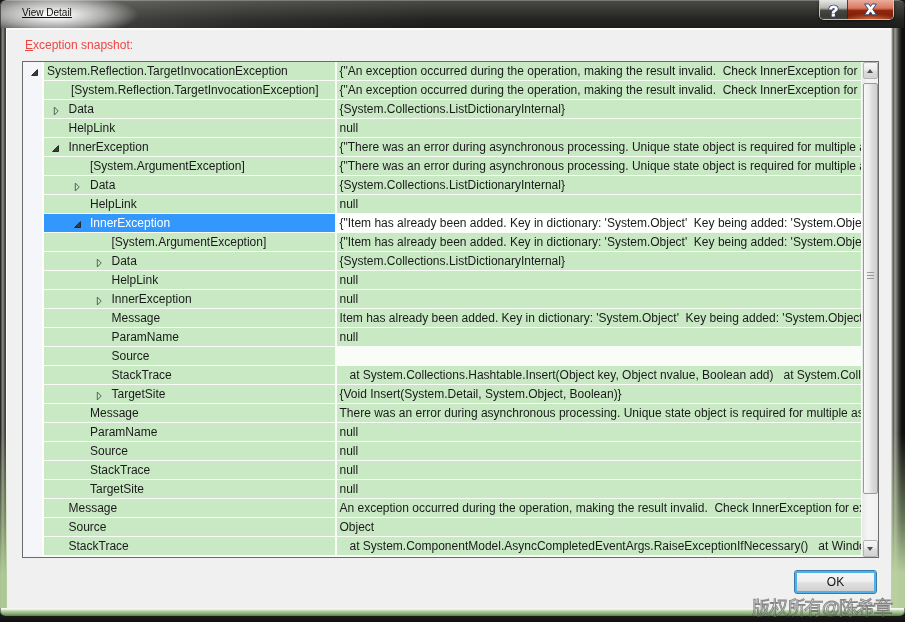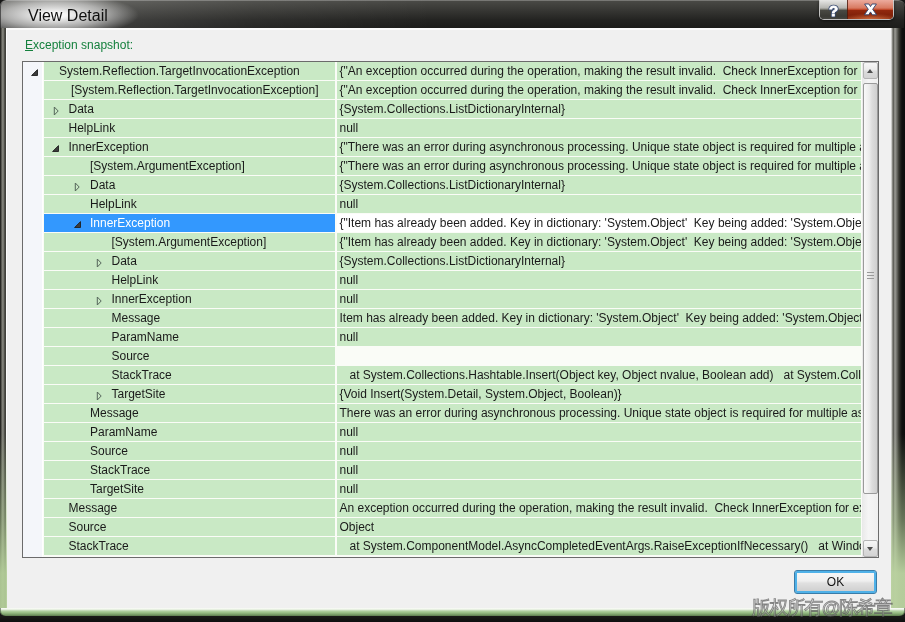--- a/index.html
+++ b/index.html
@@ -6,21 +6,21 @@
   font-family:"Liberation Sans",sans-serif; }
 
 
 .titlebar { position:absolute; left:0; top:0; width:905px; height:28px; border-radius:6px 6px 0 0;
   background:
    radial-gradient(ellipse 105px 26px at 55px 15px, rgba(255,255,255,.96) 10%, rgba(255,255,255,.52) 48%, rgba(255,255,255,0) 80%),
    linear-gradient(to right, rgba(255,255,255,.20), rgba(255,255,255,.05) 28%, rgba(255,255,255,0) 48%),
    linear-gradient(to bottom, #4b4b47, #363633 38%, #232321 72%, #1c1c1a);
   box-shadow: inset 0 1px 0 rgba(255,255,255,.25), inset 1px 0 0 rgba(0,0,0,.5), inset -1px 0 0 rgba(0,0,0,.5);
 }
-.title { position:absolute; left:28px; top:7px; font-size:16px; color:#101010; }
+.title { position:absolute; left:22px; top:7px; font-size:10px; color:#101010;text-decoration:underline; }
 .lframe { position:absolute; left:0; top:28px; width:7px; height:580px;
   background:
    linear-gradient(to bottom, rgba(170,198,144,0) 70%, rgba(170,198,144,.55) 85%, rgba(178,204,152,.95) 94%),
    linear-gradient(to right, #131311 0px, #3c3c38 1px, #75756d 2px, #8a8a82 3px, #50504a 4.5px, #3a3a35 6px, #fdfdfd 6px); }
 .rframe { position:absolute; left:891px; top:28px; width:14px; height:580px;
   background:
    linear-gradient(to bottom, rgba(178,204,152,0) 70%, rgba(178,204,152,.55) 85%, rgba(186,210,160,.97) 94%),
    linear-gradient(to right, #fdfdfd 0px, #9a9a94 1px, #62625c 2.5px, #9c9c96 4px, #6a6a64 6px, #35352f 8px, #1c1c1a 10px, #111110 11px, #0d0d0d 14px); }
 .bframe { position:absolute; left:0; top:608px; width:905px; height:8px; border-radius:0 0 5px 5px;
   background: linear-gradient(to bottom, #fdfdfc 0px, #e6efe0 1.5px, #b4d2a4 3px, #9cc089 4.5px, #83a871 6px, #5d7b4f 8px);
@@ -35,21 +35,21 @@
   background: linear-gradient(#e8e8e6, #b5b5b1 42%, #75756d 50%, #4a4a44 52%, #3a3a35 85%, #45453f); }
 .bclose { width:48px; height:100%; border-left:1px solid rgba(70,25,12,.8);
   background: radial-gradient(ellipse 40px 8px at 50% 100%, rgba(255,150,90,.55), rgba(255,120,60,0) 70%),
    linear-gradient(#ecab9d, #d87a61 42%, #c24a2c 50%, #94290e 52%, #7e2008 85%, #8d2e12); }
 .bhelp svg { display:block; }
 .bclose svg { display:block; margin:3px auto 0; }
 
 
 .client { position:absolute; left:7px; top:28px; width:884px; height:580px; background:#f0f0f0;
   border-top:2px solid #fbfbfb; }
-.lab { position:absolute; left:25px; top:38px; font-size:12px; color:#15803d; }
+.lab { position:absolute; left:25px; top:38px; font-size:12px; color:#ef4444; }
 .lab u { text-decoration:underline; }
 
 
 .grid { position:absolute; left:22px; top:61px; width:857px; height:497px; border:1px solid #6b6b6b;
   background:#fafcf7; }
 .gutter { position:absolute; left:0; top:0; width:20px; height:495px; background:#f4f6fa; border-right:1px solid #fff; }
 .rows { position:absolute; left:21px; top:0; width:818px; height:495px; background:#fafcf7; }
 .row { position:absolute; left:0; width:818px; height:19px; }
 .nc { position:absolute; left:0; top:0; width:291px; height:18px; background:#c9e9c5; font-size:12px;
   line-height:18px; color:#1a1a1a; white-space:pre; overflow:hidden; }
@@ -107,21 +107,21 @@
 <div class="bframe"></div>
 <div class="bshadow"></div>
 <div class="lab"><u>E</u>xception snapshot:</div>
 <div class="grid">
 <div class="gutter"></div>
 <div class="rows">
 <div class="row" style="top:0px">
         <svg class="xp" style="left:-13.5px;top:7px" width="7" height="7" viewBox="0 0 7 7">
           <path d="M6.5 0.6 L6.5 6.5 L0.6 6.5 Z" fill="#3c3c3c" stroke="#1f1f1f" stroke-width="0.9"></path>
         </svg>
-        <div class="nc" style="padding-left:15px">System.Reflection.TargetInvocationException</div>
+        <div class="nc" style="padding-left:3px">System.Reflection.TargetInvocationException</div>
         <div class="vc">{"An exception occurred during the operation, making the result invalid.  Check InnerException for exception details."}</div>
       </div>
 <div class="row" style="top:19px">
         <div class="nc" style="padding-left:27px">[System.Reflection.TargetInvocationException]</div>
         <div class="vc">{"An exception occurred during the operation, making the result invalid.  Check InnerException for exception details."}</div>
       </div>
 <div class="row" style="top:38px">
         <svg class="xp" style="left:8.5px;top:6px" width="6" height="10" viewBox="0 0 6 10">
           <path d="M1.3 1.0 L5.2 5.0 L1.3 9.0 Z" fill="none" stroke="#56665a" stroke-width="1"></path>
         </svg>

